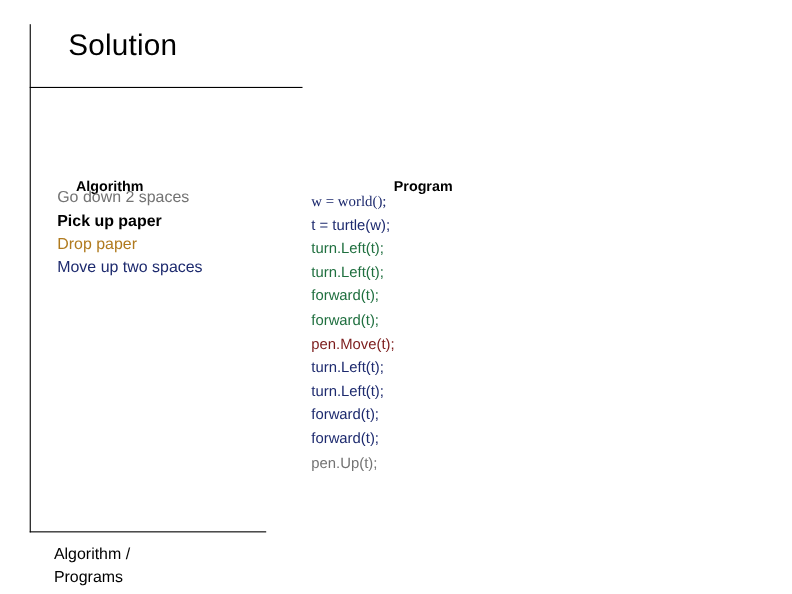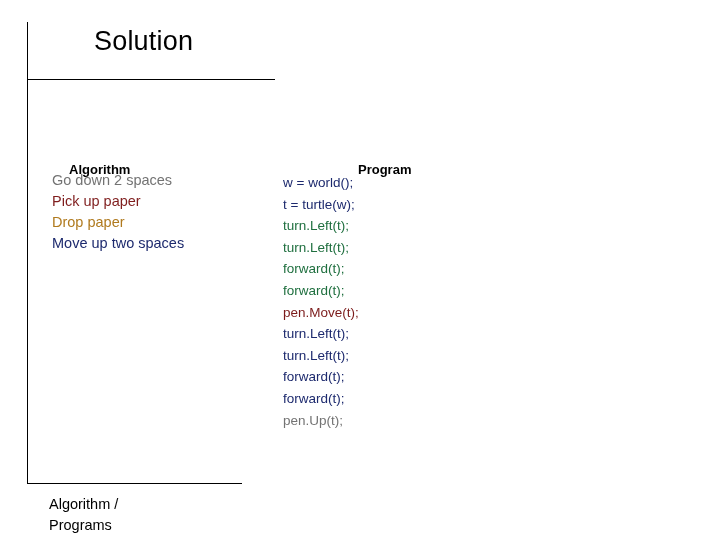--- a/index.html
+++ b/index.html
@@ -25,21 +25,20 @@
   }
   
   .title {
     position: absolute;
     left: 62px;
     top: 26px;
     font-size: 27px;
     color: #000000;
     letter-spacing: 0.2px;
     font-family: "Liberation Sans", sans-serif;
-    margin-left: 32px;
   }
   .title-underline {
     position: absolute;
     left: 27px;
     top: 79px;
     width: 248px;
     height: 0;
     border-top: 1px solid #000000;
   }
   
@@ -103,27 +102,27 @@
 <div class="frame-left"></div>
 
 <div class="title">Solution</div>
 <div class="title-underline"></div>
 
 <div class="col-head col-head-algorithm">Algorithm</div>
 <div class="col-head col-head-program">Program</div>
 
 <div class="algo-list">
     <div class="line" style="color: #737373;">Go down 2 spaces</div>
-    <div class="line" style="color: #7f1d1d;">Pick up paper</div>
+    <div class="line" style="color: #000000; font-weight: bold;">Pick up paper</div>
     <div class="line" style="color: rgb(176, 122, 30);">Drop paper</div>
     <div class="line" style="color: rgb(29, 42, 110);">Move up two spaces</div>
   </div>
 
 <div class="prog-list">
-    <div class="line" style="color: rgb(29, 42, 110);">w = world();</div>
+    <div class="line" style="color: rgb(29, 42, 110); font-family: Liberation Serif, serif;">w = world();</div>
     <div class="line" style="color: rgb(29, 42, 110);">t = turtle(w);</div>
     <div class="line" style="color: rgb(31, 111, 63);">turn.Left(t);</div>
     <div class="line" style="color: rgb(31, 111, 63);">turn.Left(t);</div>
     <div class="line" style="color: rgb(31, 111, 63);">forward(t);</div>
     <div class="line" style="color: rgb(31, 111, 63);">forward(t);</div>
     <div class="line" style="color: rgb(123, 27, 27);">pen.Move(t);</div>
     <div class="line" style="color: rgb(29, 42, 110);">turn.Left(t);</div>
     <div class="line" style="color: rgb(29, 42, 110);">turn.Left(t);</div>
     <div class="line" style="color: rgb(29, 42, 110);">forward(t);</div>
     <div class="line" style="color: rgb(29, 42, 110);">forward(t);</div>

